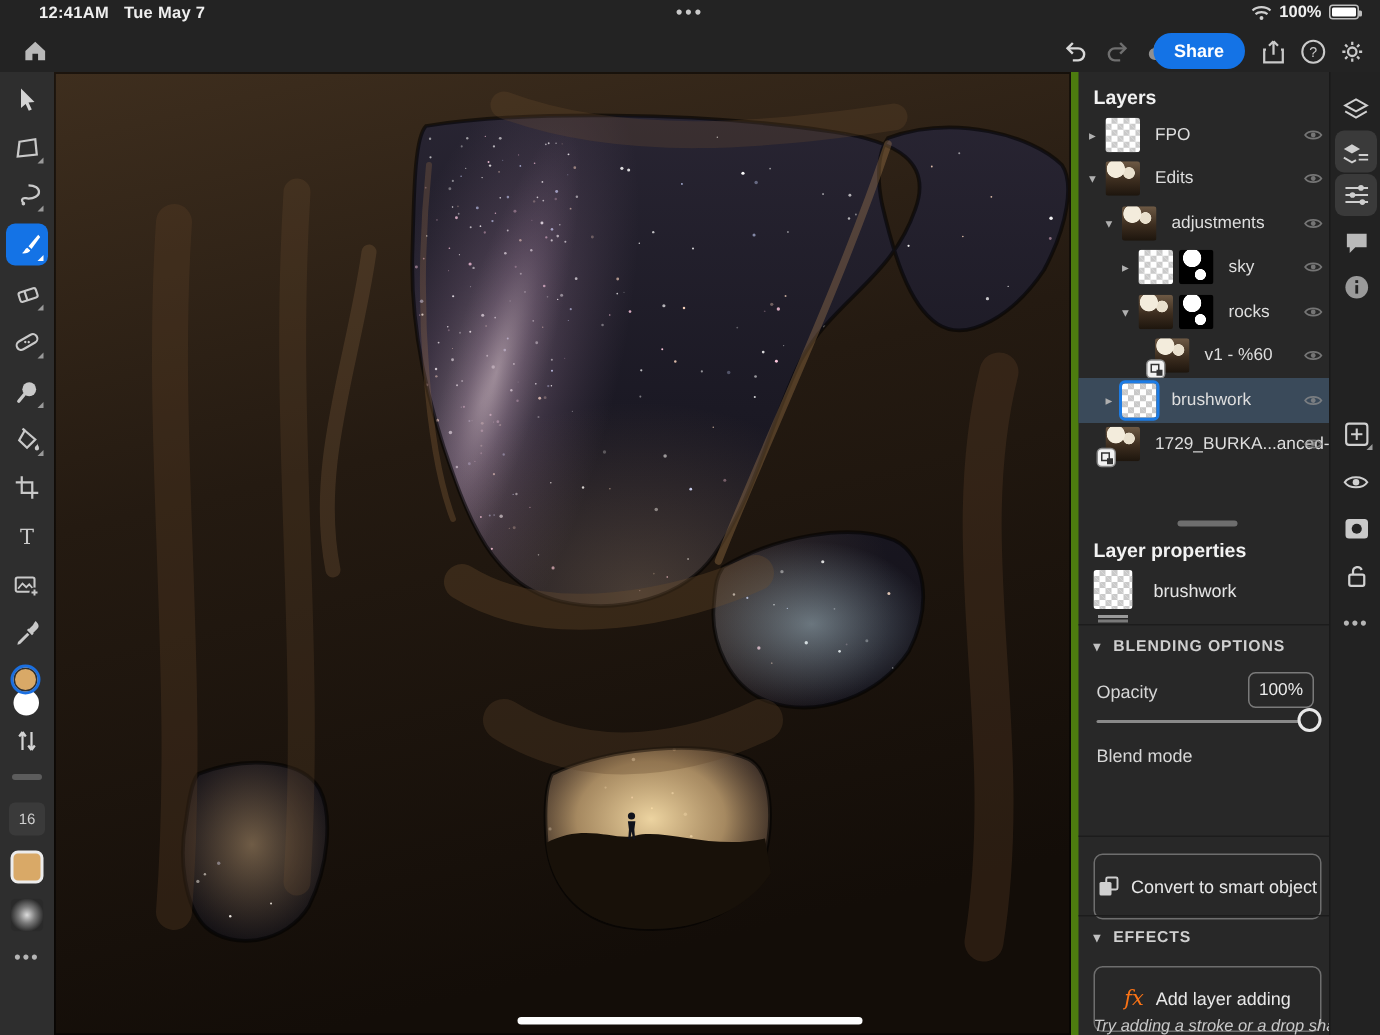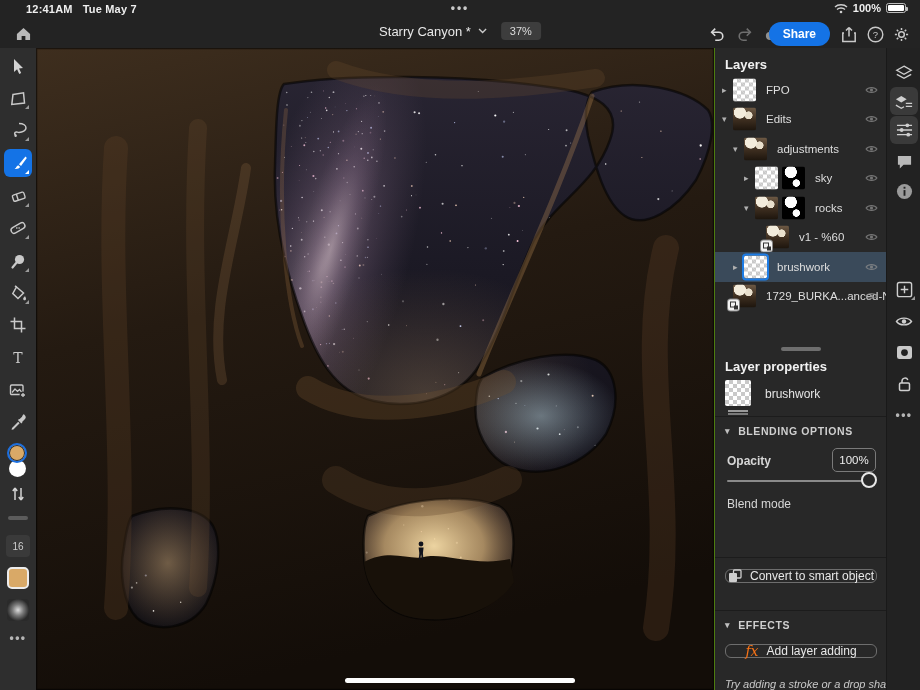--- a/index.html
+++ b/index.html
@@ -41,21 +41,21 @@
   .swatch { position:absolute; left:7px; top:519px; width:22px; height:22px; border-radius:5px; background:#d9a967; border:2px solid #ececec; }
   .brush-preview { position:absolute; left:7px; top:551px; width:22px; height:22px; border-radius:4px; background:#2a2a2a;
     background-image:radial-gradient(circle, rgba(230,230,230,.95) 0%, rgba(190,190,190,.55) 35%, rgba(46,46,46,0) 72%); }
   .rail-more { position:absolute; left:0; top:583px; width:36px; text-align:center; color:#b5b5b5; font-size:12px; letter-spacing:1.5px; font-weight:700; }
 
   
   .canvas-wrap { position:absolute; left:36px; top:48px; width:678px; height:642px; background:#101010; }
   .home-indicator { position:absolute; left:309px; bottom:7px; width:230px; height:5px; border-radius:3px; background:#fdfdfd; }
 
   
-  .panel { position:absolute; left:714px; top:48px; width:172px; height:642px; background:#282828; border-left:1px solid #4d7c0f; }
+  .panel { position:absolute; left:714px; top:48px; width:172px; height:642px; background:#282828; border-left:5px solid #4d7c0f; }
   .panel-title { position:absolute; left:10px; color:#f2f2f2; font-size:13px; font-weight:700; }
   .layers-list { position:absolute; left:0; top:27px; width:172px; }
   .layer-row { position:relative; width:172px; height:29.5px; }
   .layer-row.selected { background:#3a4a5a; }
   .layer-row .arrow { position:absolute; top:50%; transform:translateY(-50%); color:#b0b0b0; font-size:9px; }
   .thumb { position:absolute; top:50%; transform:translateY(-50%); width:23px; height:23px; border-radius:2px; }
   .t-checker { background-color:#fff;
     background-image:linear-gradient(45deg,#c9c9c9 25%,transparent 25%,transparent 75%,#c9c9c9 75%),
                      linear-gradient(45deg,#c9c9c9 25%,transparent 25%,transparent 75%,#c9c9c9 75%);
     background-size:8px 8px; background-position:0 0,4px 4px; }
@@ -84,21 +84,21 @@
   .pdivider { position:absolute; left:0; width:172px; height:1px; background:#1c1c1c; }
   .sect-header { position:absolute; left:10px; display:flex; align-items:center; gap:8px; color:#cfcfcf; font-size:10.5px; letter-spacing:.6px; font-weight:700; }
   .sect-header .chev { font-size:9px; color:#c0c0c0; }
   .opacity-label, .blend-label { position:absolute; left:12px; color:#d6d6d6; font-size:12px; }
   .opacity-box { position:absolute; right:10px; top:400px; width:44px; height:24px; border:1px solid #7a7a7a; border-radius:5px;
     color:#ececec; font-size:11.5px; display:flex; align-items:center; justify-content:center; }
   .slider { position:absolute; left:12px; top:432px; width:148px; height:2px; background:#8a8a8a; border-radius:1px; }
   .slider-knob { position:absolute; right:-2px; top:-8px; width:16px; height:16px; border-radius:50%; background:#282828; border:2px solid #e8e8e8; }
   .dropdown { position:absolute; left:10px; top:467px; width:152px; height:28px; border:1px solid #6e6e6e; border-radius:6px;
     display:flex; align-items:center; color:#e8e8e8; font-size:12.5px; padding:0 10px; justify-content:space-between; }
-  .panel-btn { position:absolute; left:10px; width:152px; height:14px; border:1px solid #6e6e6e; border-radius:6px; background:transparent;
+  .panel-btn { position:absolute; left:10px; width:152px; height:44px; border:1px solid #6e6e6e; border-radius:6px; background:transparent;
     display:flex; align-items:center; justify-content:center; gap:8px; color:#e8e8e8; font-size:12px; }
   .fx-glyph { font-family:"DejaVu Serif", serif; font-style:italic; font-size:14px; color:#f97316; }
   .hint { position:absolute; left:10px; top:630px; color:#c9c9c9; font-size:11px; font-style:italic; white-space:nowrap; }
 
   
   .iconstrip { position:absolute; left:886px; top:48px; width:34px; height:642px; background:#222222; border-left:1px solid #191919; }
   .strip-icon { position:absolute; left:3px; width:28px; height:28px; border-radius:6px; display:flex; align-items:center; justify-content:center; }
   .strip-icon.active { background:#3a3a3a; }
   .strip-more { position:absolute; left:0; width:34px; text-align:center; color:#b5b5b5; font-size:12px; letter-spacing:1.5px; font-weight:700; }
   svg { display:block; }
@@ -125,29 +125,20 @@
           <span class="tip"></span>
         </span>
     </div>
   </div>
 
   <div class="topbar">
     <div class="tb-icon" style="left:10px;">
       <svg width="17" height="16" viewBox="0 0 18 17">
         <path d="M2 8.5 L9 2 L16 8.5 V15 H11 V10.5 H7 V15 H2 Z" fill="#b9b9b9"></path>
       </svg>
-    </div>
-    <div class="doc-center">
-      <span class="doc-title">
-        <span>Starry Canyon *</span>
-        <svg width="9" height="6" viewBox="0 0 9 6">
-          <path d="M1 1 L4.5 4.5 L8 1" fill="none" stroke="#c9c9c9" stroke-width="1.4"></path>
-        </svg>
-      </span>
-      <span class="zoom-badge">37%</span>
     </div>
     <div class="tb-icon" style="right:190px;">
       <svg width="18" height="16" viewBox="0 0 20 18">
         <path d="M4 7 H12 a4.5 4.5 0 0 1 0 9 H8" fill="none" stroke="#d8d8d8" stroke-width="1.8"></path>
         <path d="M8 3 L4 7 L8 11" fill="none" stroke="#d8d8d8" stroke-width="1.8"></path>
       </svg>
     </div>
     <div class="tb-icon" style="right:162px;">
       <svg width="18" height="16" viewBox="0 0 20 18">
         <path d="M16 7 H8 a4.5 4.5 0 0 0 0 9 H12" fill="none" stroke="#6f6f6f" stroke-width="1.8"></path>
@@ -1071,21 +1062,21 @@
 
     <div class="panel-title" style="top:311px;">Layer properties</div>
     <div class="props-thumb t-checker"></div>
     <div class="props-layername">brushwork</div>
     <div class="pdivider" style="top:368px;"></div>
 
     <div class="sect-header" style="top:377px;">
       <span class="chev">▾</span>
       <span>BLENDING OPTIONS</span>
     </div>
-    <div class="opacity-label" style="top:406px;font-weight:bold;">Opacity</div>
+    <div class="opacity-label" style="top:406px;">Opacity</div>
     <div class="opacity-box">100%</div>
     <div class="slider">
         <span class="slider-knob"></span>
       </div>
 
     <div class="blend-label" style="top:449px;">Blend mode</div>
     <div class="pdivider" style="top:509px;"></div>
 
     <button class="panel-btn" style="top:521px;">
       <svg width="14" height="14" viewBox="0 0 14 14">

